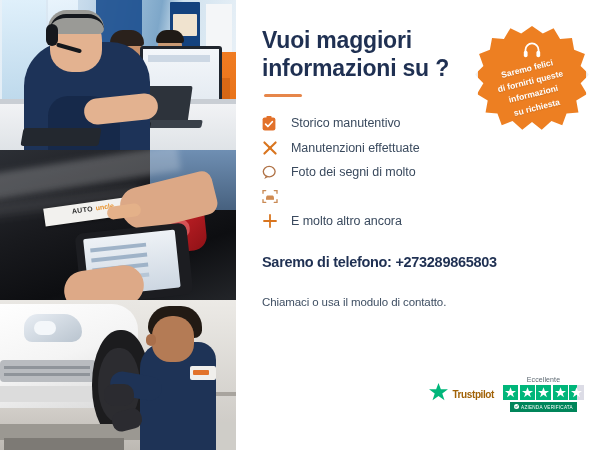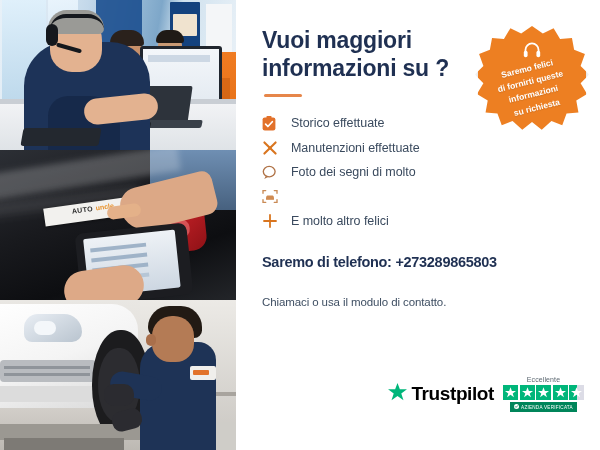--- a/index.html
+++ b/index.html
@@ -121,21 +121,21 @@
   .bullets li{display:flex;align-items:center;height:24.5px;}
   .bi{width:22px;flex:0 0 22px;display:flex;align-items:center;justify-content:flex-start;}
   .bl{font-size:12.5px;color:#3a4a5e;padding-left:7px;letter-spacing:-.05px;}
 
   .phone{margin-top:20px;font-size:14.5px;font-weight:bold;color:#1f3052;letter-spacing:-.3px;}
   .sub{margin-top:7px;font-size:11.5px;color:#3f4f63;line-height:1.55;letter-spacing:-.1px;}
 
   
   .tp{position:absolute;right:16px;bottom:38px;display:flex;align-items:center;gap:9px;}
   .tplogo{display:flex;align-items:center;gap:4px;}
-  .tpname{font-size:19px;font-weight:bold;color:#000000;letter-spacing:-.4px;}
+  .tpname{font-size:10px;font-weight:bold;color:#a16207;letter-spacing:-.4px;}
   .tpright{display:flex;flex-direction:column;align-items:center;gap:2px;}
   .tpexc{font-size:7px;color:#5b6770;letter-spacing:.1px;}
   .stars{display:flex;gap:1.5px;}
   .st{width:15px;height:15px;background:#00b67a;display:flex;align-items:center;justify-content:center;}
   .st.half{background:linear-gradient(90deg,#00b67a 50%,#dcdce6 50%);}
   .verif{background:#00855a;color:#fff;font-size:4.6px;letter-spacing:.25px;
     padding:2px 4px;display:flex;align-items:center;gap:2px;white-space:nowrap;}
 </style>
 </head>
 <body>
@@ -247,21 +247,21 @@
     <ul class="bullets">
 
       <li>
         <span class="bi">
           <svg width="14" height="15" viewBox="0 0 14 15">
             <rect x="0.6" y="1.4" width="12.8" height="13" rx="2.2" fill="#e2712a"></rect>
             <path d="M3.6 8.1l2.3 2.4 4.4-4.8" fill="none" stroke="#fff" stroke-width="1.7" stroke-linecap="round" stroke-linejoin="round"></path>
             <rect x="4.4" y="0" width="5.2" height="2.4" rx="1" fill="#e2712a"></rect>
           </svg>
         </span>
-        <span class="bl">Storico effettuate</span>
+        <span class="bl">Storico manutentivo</span>
       </li>
 
       <li>
         <span class="bi">
           <svg width="16" height="16" viewBox="0 0 16 16">
             <g stroke="#d9751f" stroke-width="2.1" stroke-linecap="round">
               <line x1="2.4" y1="2.4" x2="13.6" y2="13.6"></line>
               <line x1="13.6" y1="2.4" x2="2.4" y2="13.6"></line>
             </g>
             <circle cx="8" cy="8" r="1.5" fill="#d9751f"></circle>
@@ -294,21 +294,21 @@
 
       <li>
         <span class="bi">
           <svg width="16" height="16" viewBox="0 0 16 16">
             <g stroke="#d9751f" stroke-width="1.8" stroke-linecap="round">
               <line x1="8" y1="2" x2="8" y2="14"></line>
               <line x1="2" y1="8" x2="14" y2="8"></line>
             </g>
           </svg>
         </span>
-        <span class="bl">E molto altro felici</span>
+        <span class="bl">E molto altro ancora</span>
       </li>
 
     </ul>
 
     <div class="phone">
       <span>Saremo di telefono:</span>
       <span>+273289865803</span>
     </div>
 
     <div class="sub">

